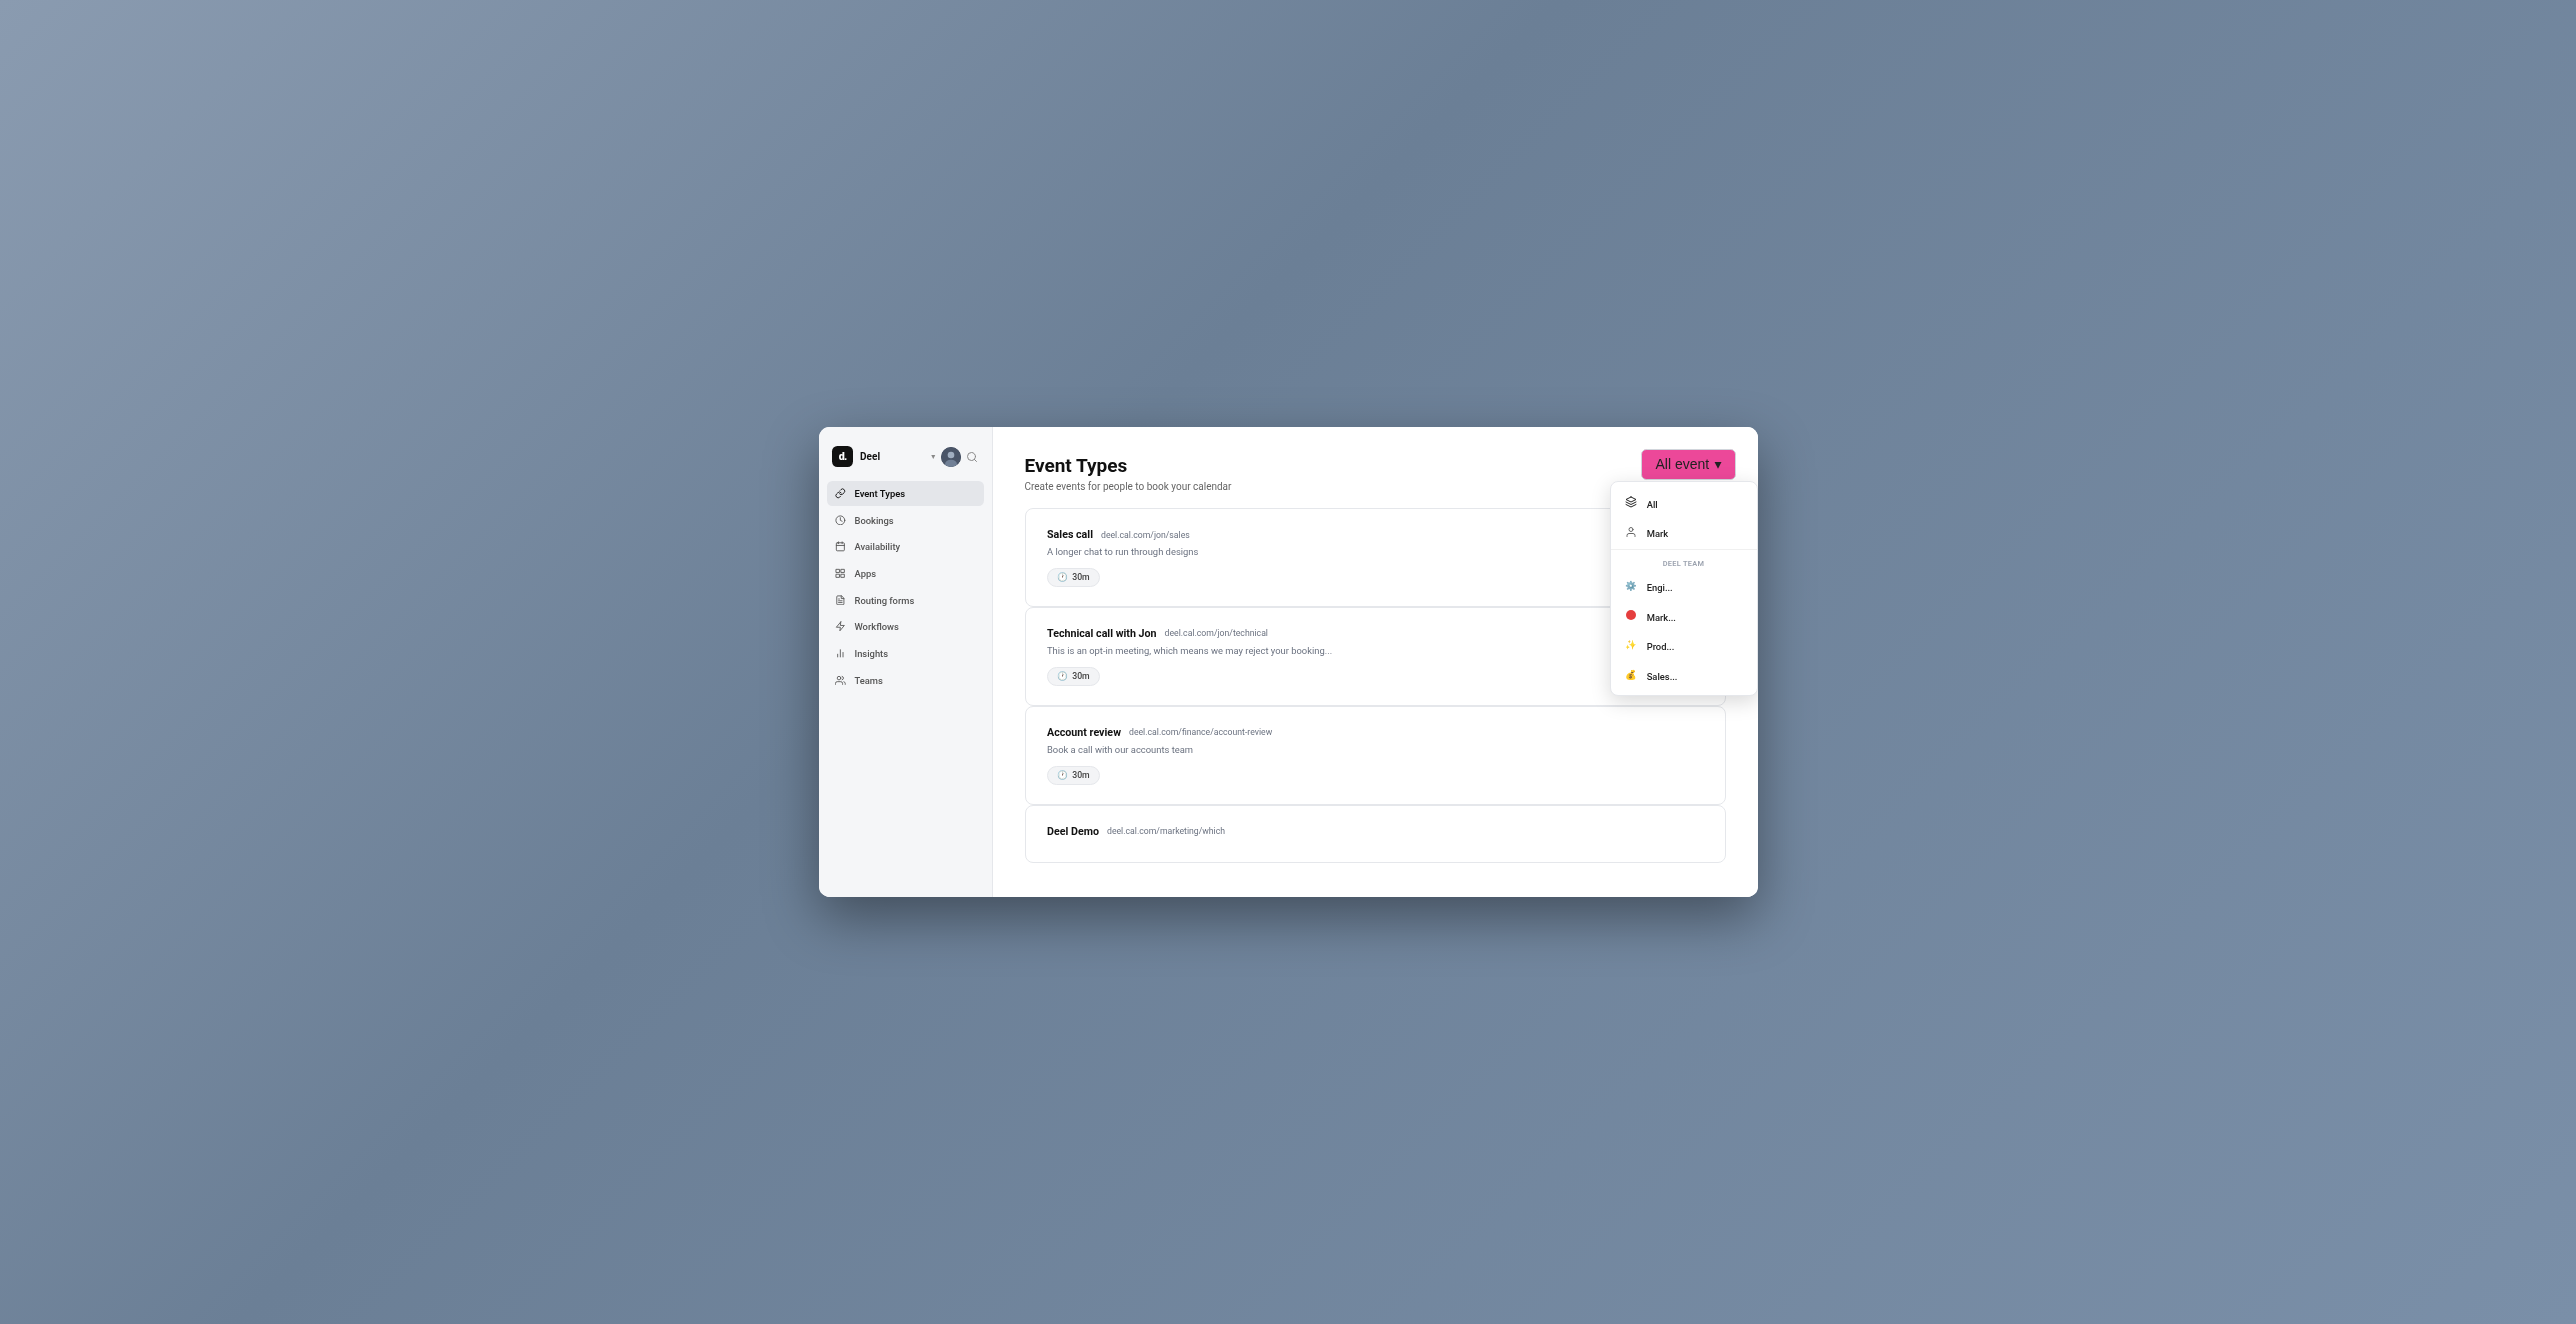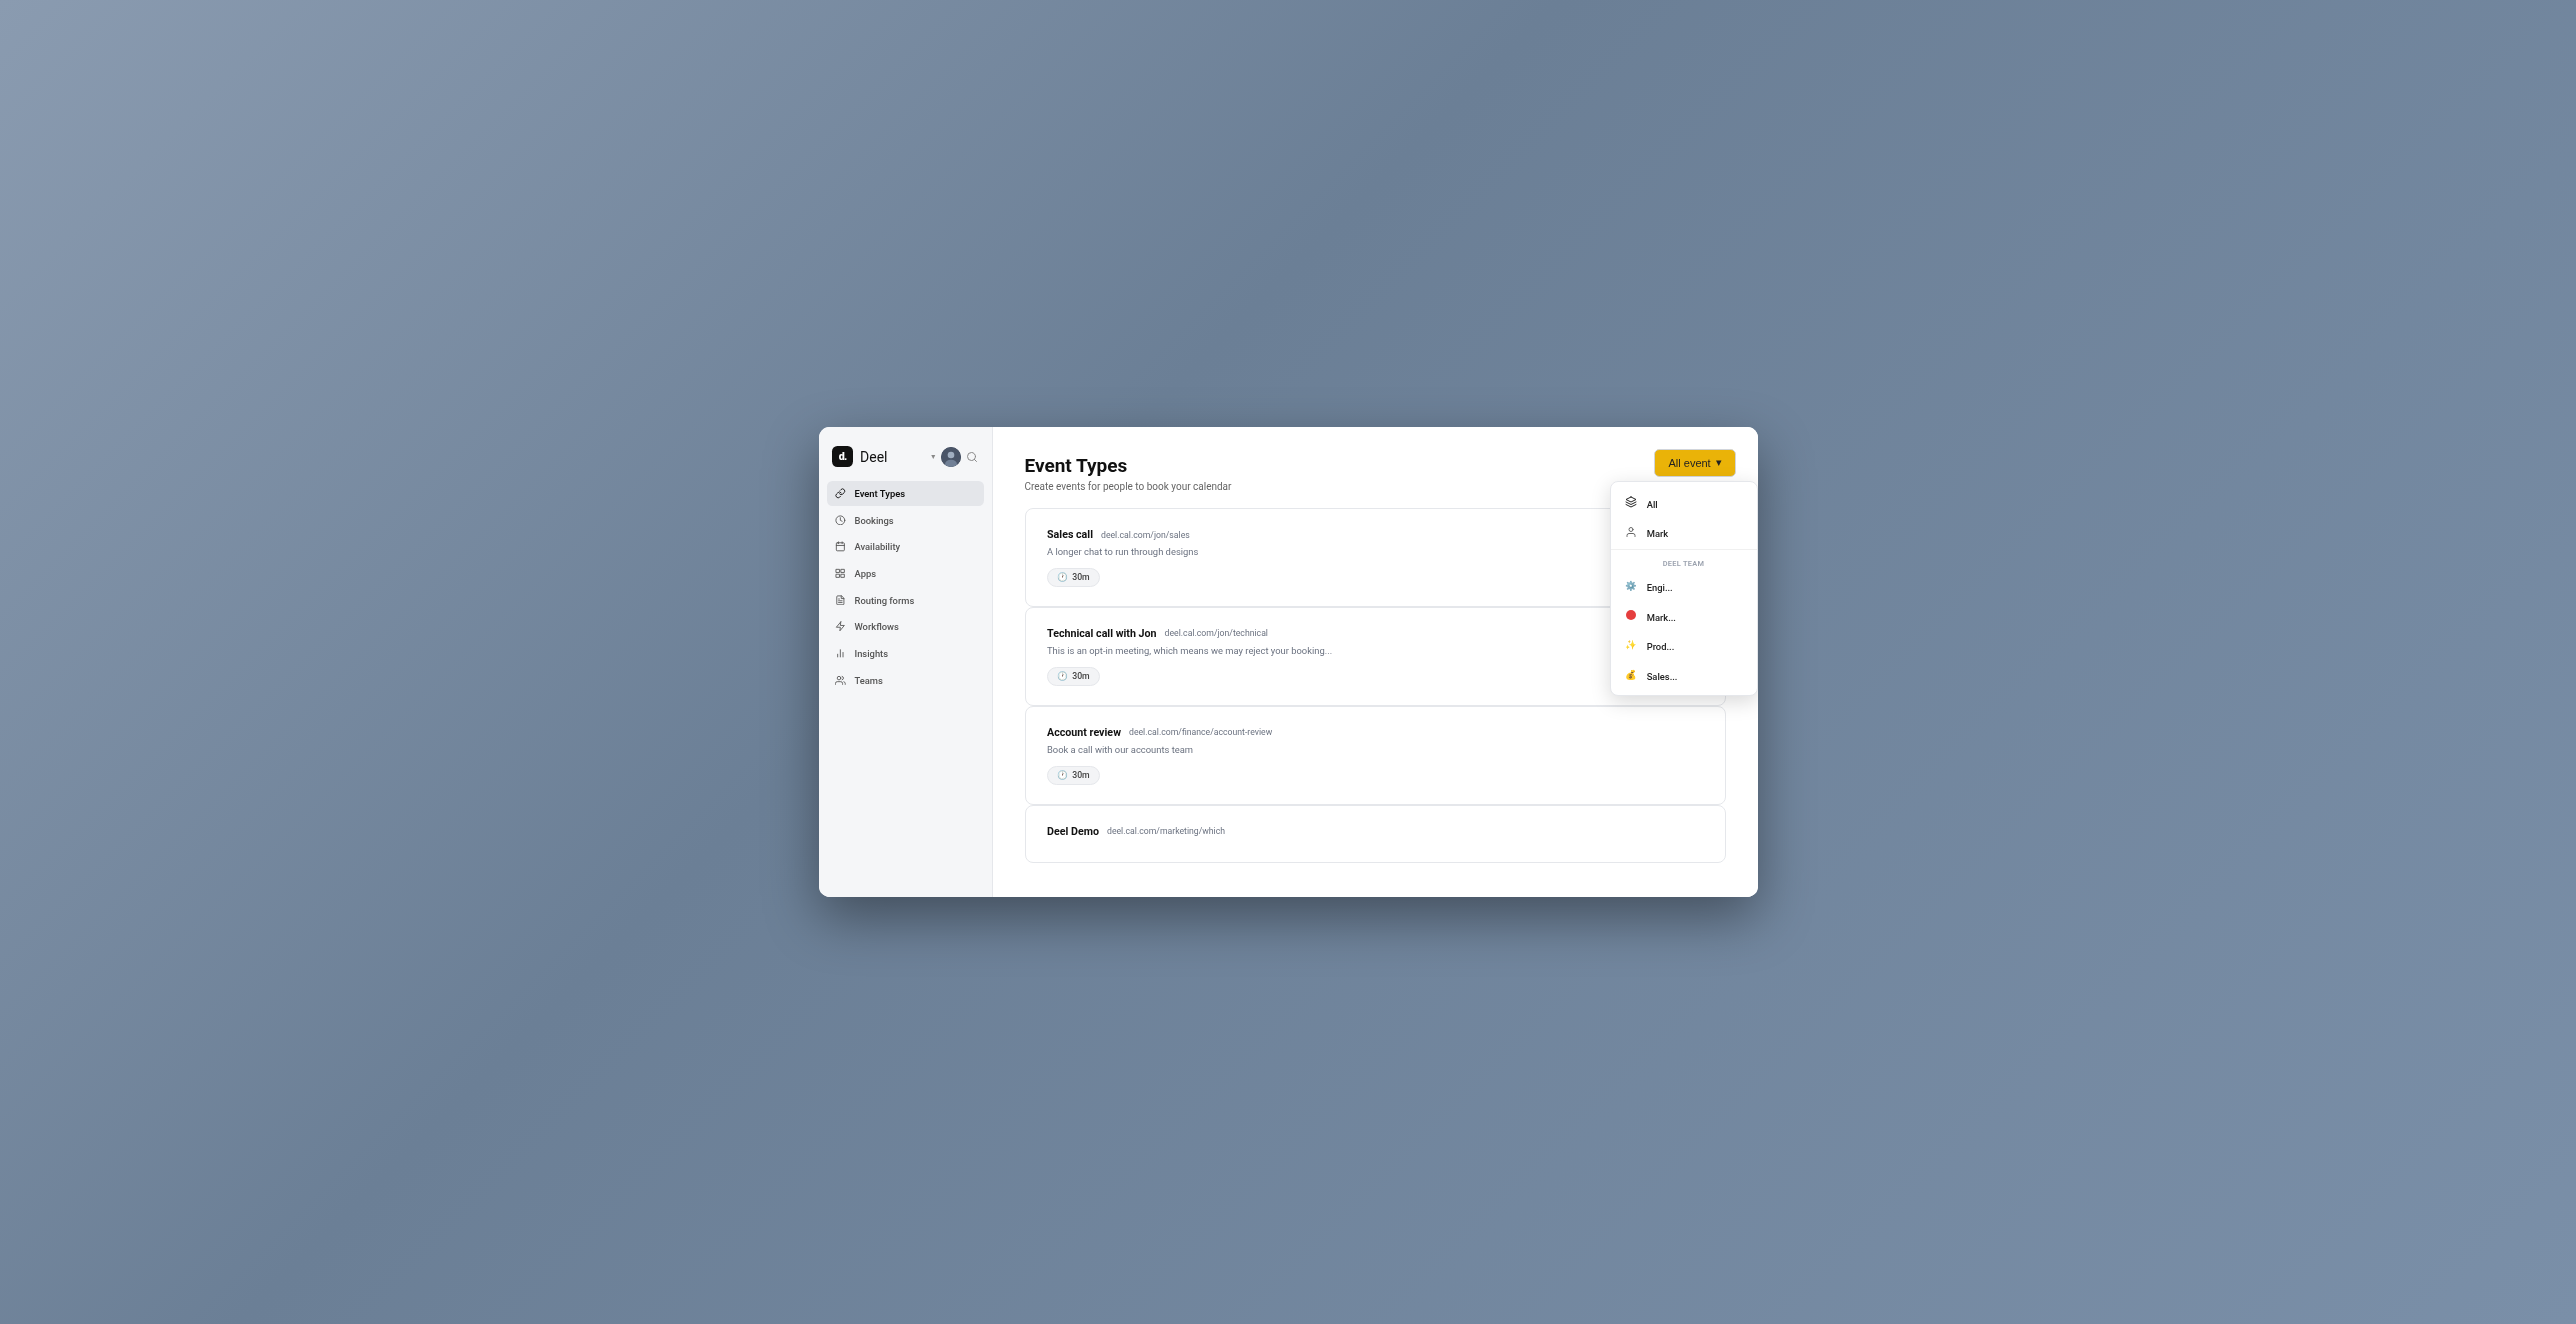--- a/index.html
+++ b/index.html
@@ -52,22 +52,22 @@
       display: flex;
       align-items: center;
       justify-content: center;
       color: white;
       font-weight: 900;
       font-size: 10.7px;
       letter-spacing: -0.7px;
     }
 
     .workspace-name {
-      font-size: 14px;
-      font-weight: 400;
+      font-size: 10px;
+      font-weight: 700;
       color: #111;
       flex: 1;
     }
 
     .sidebar-header-actions {
       display: flex;
       align-items: center;
       gap: 5.4px;
     }
 
@@ -158,24 +158,24 @@
     }
 
     .header-actions {
       position: absolute;
       top: 21.5px;
       right: 21.5px;
     }
 
     .filter-btn {
       border: 1px solid #d1d5db;
-      background: #eab308;
+      background: #ec4899;
       border-radius: 5.4px;
       padding: 6.7px 13.4px;
-      font-size: 11px;
+      font-size: 14px;
       font-weight: 500;
       color: #222;
       cursor: pointer;
       display: flex;
       align-items: center;
       gap: 5.4px;
     }
 
     
     .event-list {

